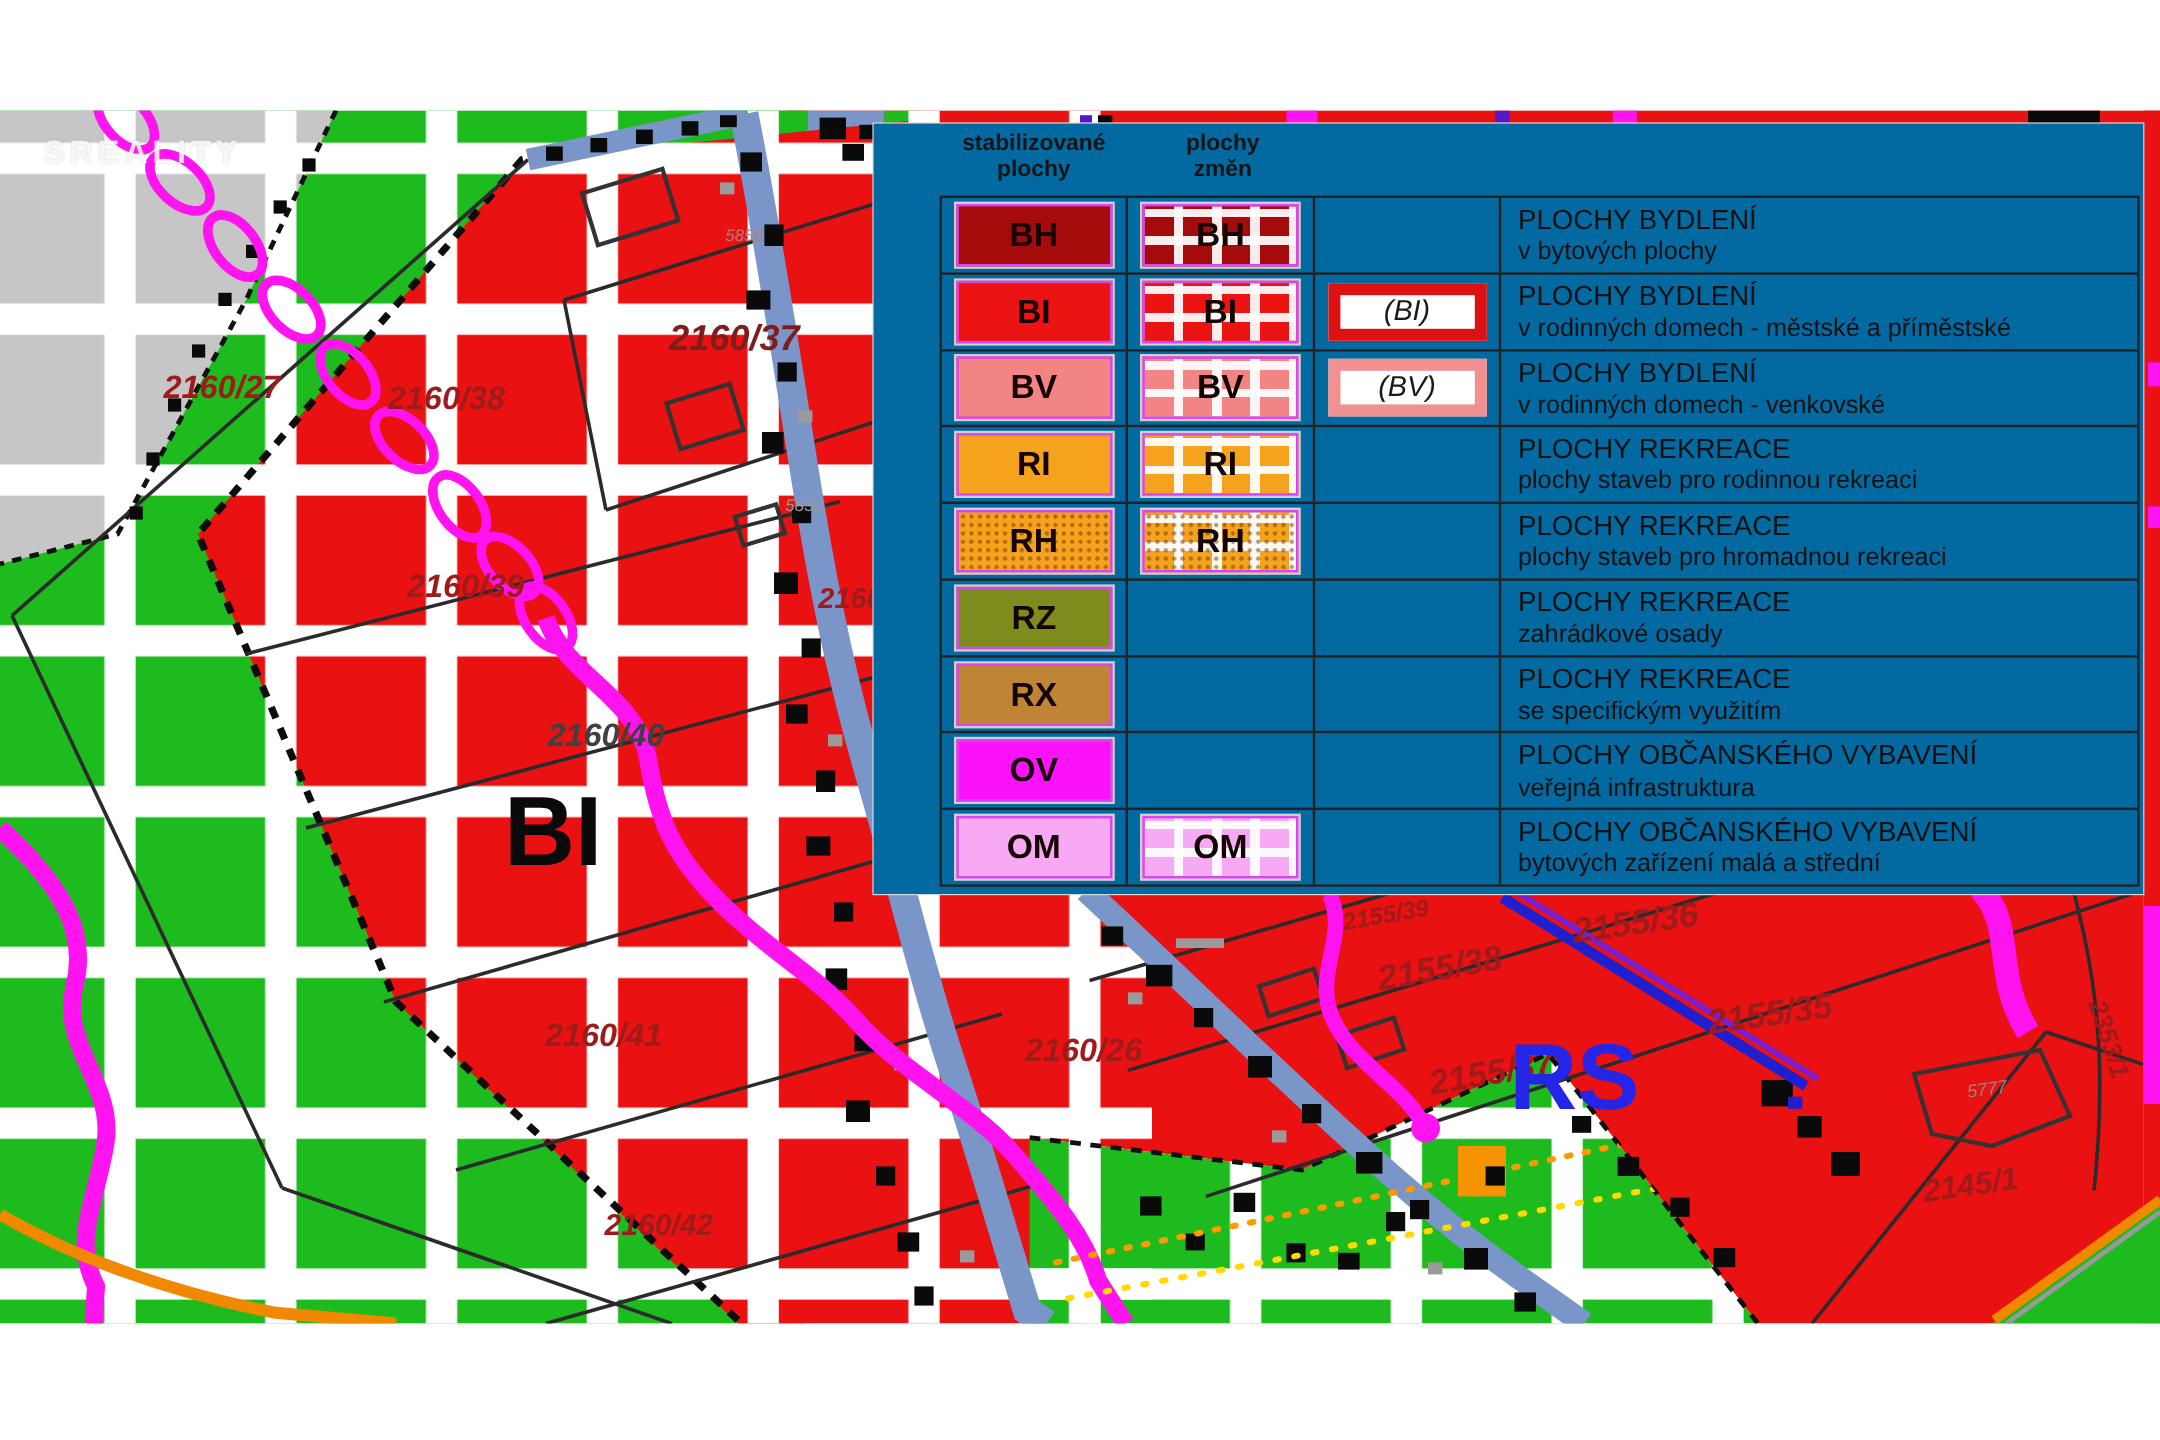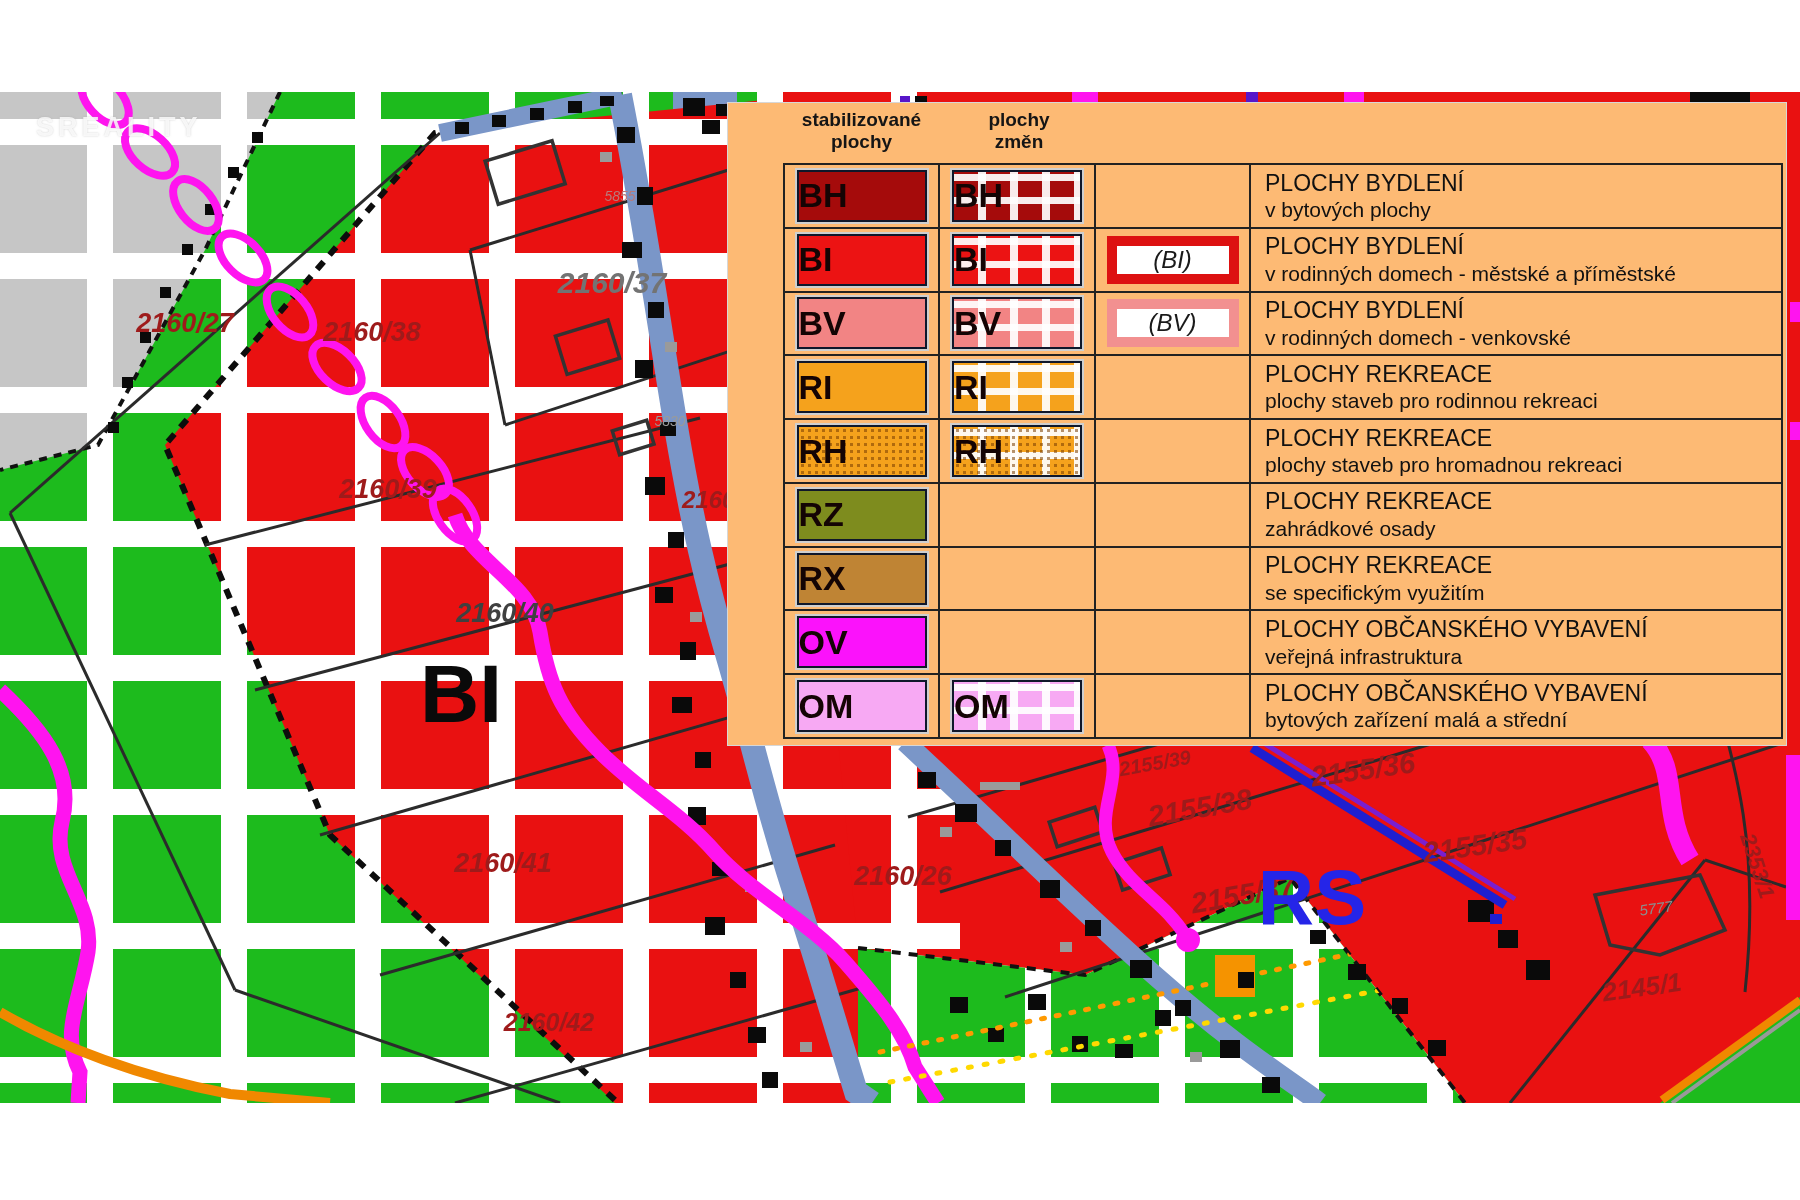--- a/index.html
+++ b/index.html
@@ -6,38 +6,38 @@
   #stage{position:relative;width:1800px;height:1200px;background:#ffffff;overflow:hidden;
          font-family:"Liberation Sans", sans-serif;}
   #map-svg{position:absolute;left:0;top:92px;z-index:1;}
   
   #watermark{position:absolute;left:36px;top:112px;z-index:2;font-weight:bold;font-size:27px;
              letter-spacing:4px;color:rgba(255,255,255,0.8);text-shadow:0 0 2px rgba(160,160,160,.5);}
   
   .map-label{position:absolute;z-index:3;white-space:nowrap;font-style:italic;font-weight:700;
              transform:translate(-50%,-50%);line-height:1;}
   
-  #legend{position:absolute;left:728px;top:103px;width:1058px;height:642px;background:#fdba74;
+  #legend{position:absolute;left:728px;top:103px;width:1058px;height:642px;background:#0369a1;
           z-index:5;box-shadow:0 0 0 1px #d7d7d7;}
   .lg-header{position:absolute;top:6px;text-align:center;font-size:19px;font-weight:700;color:#151515;
              line-height:1.15;white-space:pre-line;}
   #lg-h1{left:55px;width:157px;}
   #lg-h2{left:212px;width:158px;}
   #lg-table{position:absolute;left:55px;top:60px;width:1000px;height:576px;border:2px solid #222;
             box-sizing:border-box;display:flex;flex-direction:column;}
   .lg-row{flex:1;display:flex;border-bottom:2px solid #222;}
   .lg-row:last-child{border-bottom:none;}
   .lg-cell{box-sizing:border-box;border-right:2px solid #222;display:flex;align-items:center;justify-content:center;}
   .lg-cell.c1{width:155px;}
   .lg-cell.c2{width:156px;}
   .lg-cell.c3{width:155px;}
   .lg-cell.c4{flex:1;border-right:none;flex-direction:column;align-items:flex-start;justify-content:center;
               padding-left:14px;}
-  .swatch{position:relative;width:126px;height:48px;border:2px solid #0f172a;box-shadow:0 0 0 2px #cfcfcf;
-          display:flex;align-items:center;justify-content:flex-start;font-weight:800;font-size:34px;color:#140404;}
+  .swatch{position:relative;width:126px;height:48px;border:2px solid #d946ef;box-shadow:0 0 0 2px #cfcfcf;
+          display:flex;align-items:center;justify-content:center;font-weight:800;font-size:28px;color:#140404;}
   .swatch.grid-lines{background-image:
       repeating-linear-gradient(90deg, rgba(255,255,255,0) 0 24px, rgba(255,255,255,.92) 24px 32px),
       repeating-linear-gradient(0deg, rgba(255,255,255,0) 0 16px, rgba(255,255,255,.92) 16px 23px);}
   .swatch .dots{position:absolute;inset:0;background-image:radial-gradient(circle, rgba(120,60,0,.55) 1.5px, rgba(0,0,0,0) 2px);
           background-size:7px 7px;}
   .swatch .code{position:relative;z-index:1;}
   .outbox{width:112px;height:28px;border:10px solid #f97316;background:#fff;display:flex;align-items:center;
           justify-content:center;font-style:italic;font-size:24px;color:#1a1a1a;}
   .lg-l1{font-size:23px;color:#111;line-height:1.2;}
   .lg-l2{font-size:21px;color:#111;line-height:1.2;}
@@ -234,21 +234,21 @@
       <rect x="1215" y="863" width="40" height="42" fill="#f59300"></rect>
       <rect x="1238" y="880" width="16" height="16" fill="#0a0a0a"></rect>
     </g>
   </svg>
 
   <div id="watermark">SREALITY</div>
 
   <div id="labels">
       <div class="map-label" style="left: 185px; top: 323px; font-size: 27px; color: rgb(158, 27, 27); font-weight: 700; transform: translate(-50%, -50%) rotate(0deg);">2160/27</div>
       <div class="map-label" style="left: 372px; top: 332px; font-size: 27px; color: rgb(158, 27, 27); font-weight: 700; transform: translate(-50%, -50%) rotate(0deg);">2160/38</div>
-      <div class="map-label" style="left: 612px; top: 283px; font-size: 30px; color: #737373; font-weight: 700; transform: translate(-50%, -50%) rotate(0deg);">2160/37</div>
+      <div class="map-label" style="left: 612px; top: 283px; font-size: 30px; color: #7f1d1d; font-weight: 700; transform: translate(-50%, -50%) rotate(0deg);">2160/37</div>
       <div class="map-label" style="left: 388px; top: 489px; font-size: 27px; color: rgb(158, 27, 27); font-weight: 700; transform: translate(-50%, -50%) rotate(0deg);">2160/39</div>
       <div class="map-label" style="left: 505px; top: 613px; font-size: 27px; color: #404040; font-weight: 700; transform: translate(-50%, -50%) rotate(0deg);">2160/40</div>
       <div class="map-label" style="left: 503px; top: 863px; font-size: 27px; color: rgb(158, 27, 27); font-weight: 700; transform: translate(-50%, -50%) rotate(0deg);">2160/41</div>
       <div class="map-label" style="left: 549px; top: 1022px; font-size: 25px; color: rgb(158, 27, 27); font-weight: 700; transform: translate(-50%, -50%) rotate(0deg);">2160/42</div>
       <div class="map-label" style="left: 903px; top: 876px; font-size: 27px; color: rgb(158, 27, 27); font-weight: 700; transform: translate(-50%, -50%) rotate(0deg);">2160/26</div>
       <div class="map-label" style="left: 712px; top: 500px; font-size: 24px; color: rgb(158, 27, 27); font-weight: 700; transform: translate(-50%, -50%) rotate(0deg);">2160/</div>
       <div class="map-label" style="left: 1155px; top: 763px; font-size: 20px; color: rgb(158, 27, 27); font-weight: 700; transform: translate(-50%, -50%) rotate(-10deg);">2155/39</div>
       <div class="map-label" style="left: 1200px; top: 808px; font-size: 29px; color: rgb(158, 27, 27); font-weight: 700; transform: translate(-50%, -50%) rotate(-10deg);">2155/38</div>
       <div class="map-label" style="left: 1243px; top: 895px; font-size: 29px; color: rgb(158, 27, 27); font-weight: 700; transform: translate(-50%, -50%) rotate(-10deg);">2155/37</div>
       <div class="map-label" style="left: 1363px; top: 770px; font-size: 29px; color: rgb(158, 27, 27); font-weight: 700; transform: translate(-50%, -50%) rotate(-8deg);">2155/36</div>

